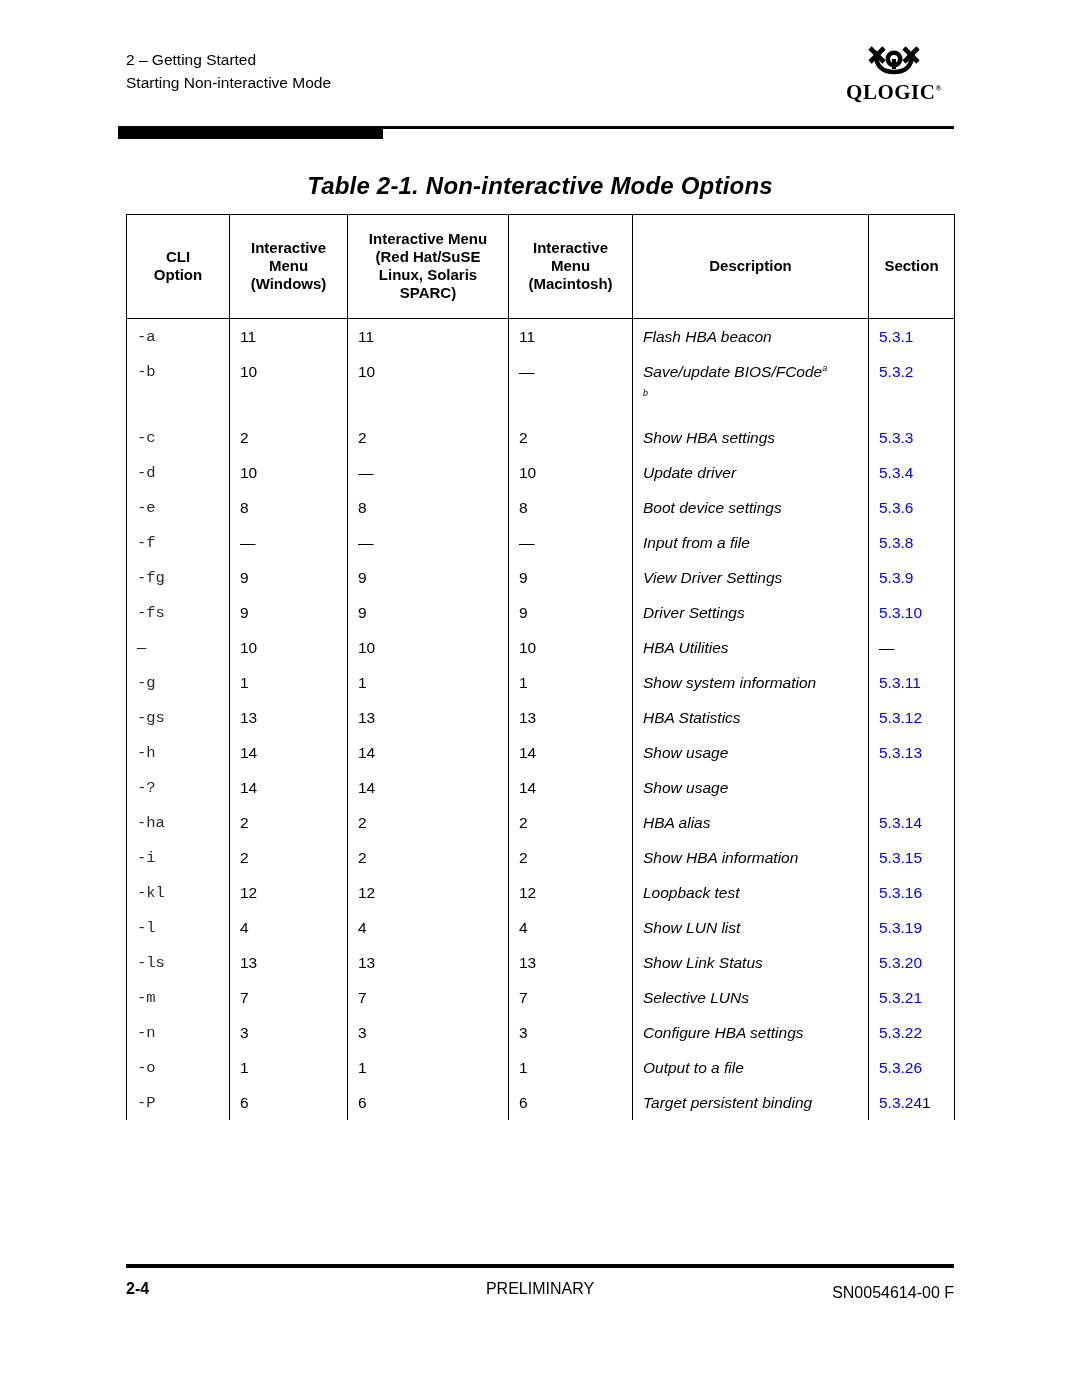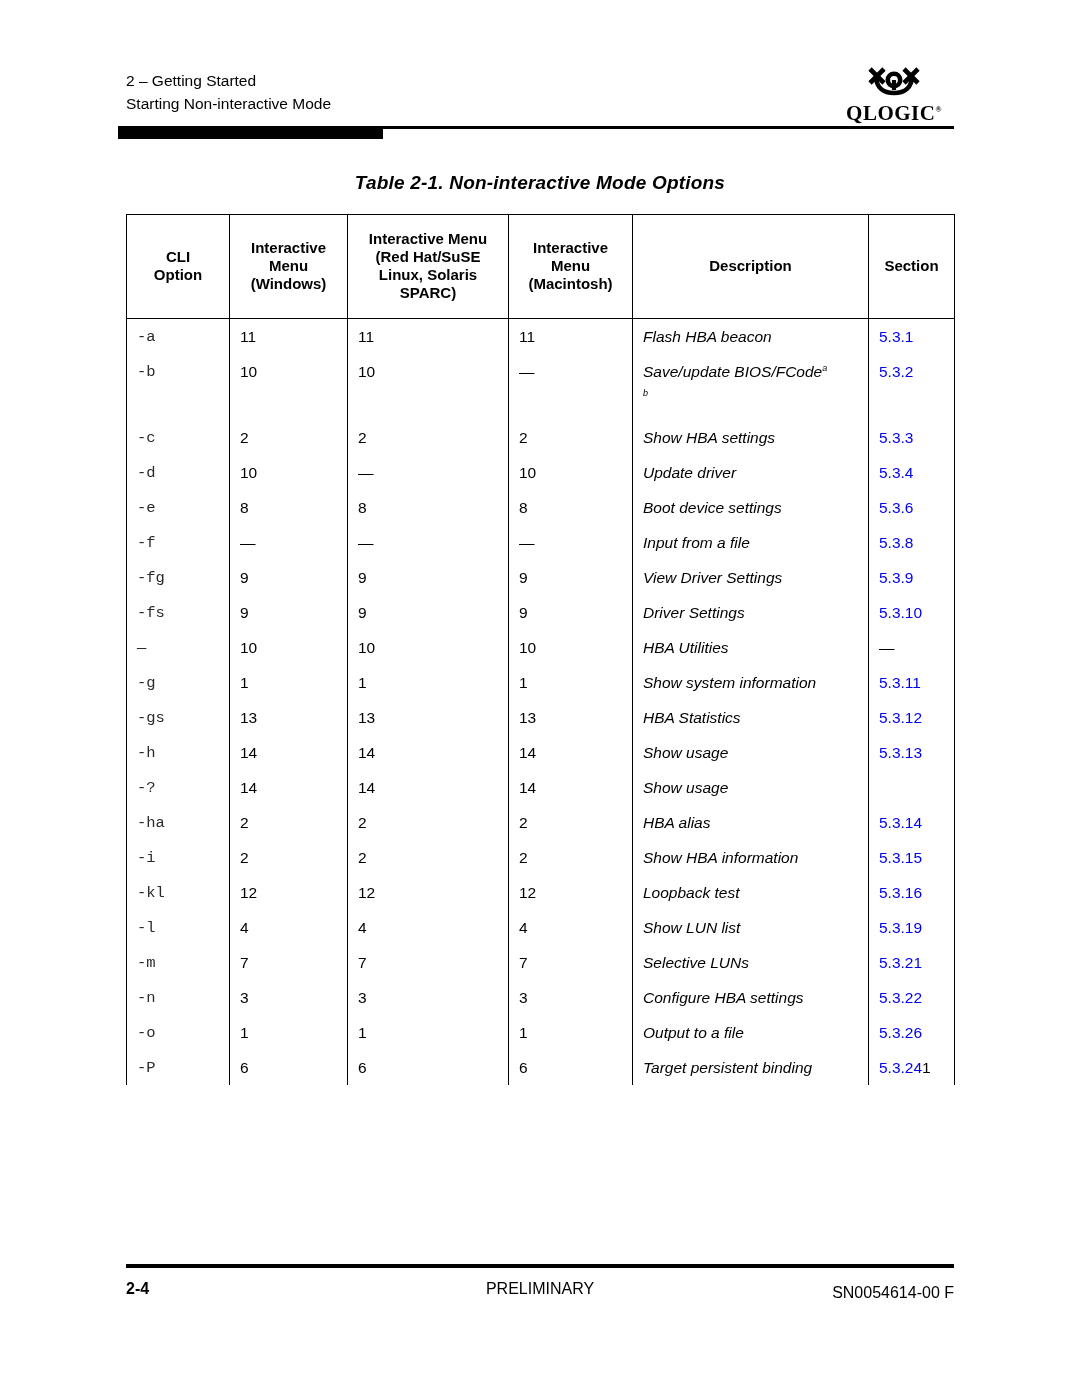--- a/index.html
+++ b/index.html
@@ -13,21 +13,21 @@
     position: relative;
     font-family: "Liberation Sans", sans-serif;
     color: #000000;
     overflow: hidden;
   }
 
   
   #page-header {
     position: absolute;
     left: 126px;
-    top: 69px;
+    top: 48px;
     width: 828px;
     height: 60px;
   }
   .hdr-line {
     font-size: 15.5px;
     line-height: 23px;
     color: #000;
     white-space: nowrap;
   }
 
@@ -74,21 +74,21 @@
     background: #000000;
   }
 
   
   #table-caption {
     position: absolute;
     left: 126px;
     top: 172px;
     width: 828px;
     text-align: center;
-    font-size: 19px;
+    font-size: 24px;
     font-weight: 700;
     font-style: italic;
     letter-spacing: 0.2px;
   }
 
   
   #options-table {
     position: absolute;
     left: 126px;
     top: 214px;
@@ -374,20 +374,28 @@
       </tr>
       <tr>
         <td class="cli-opt"><span>-l</span></td>
         <td class="num"><span>4</span></td>
         <td class="num"><span>4</span></td>
         <td class="num"><span>4</span></td>
         <td class="desc"><span>Show LUN list</span></td>
         <td class="sec"><span>5.3.19</span></td>
       </tr>
       <tr>
+        <td class="cli-opt"><span>-ls</span></td>
+        <td class="num"><span>13</span></td>
+        <td class="num"><span>13</span></td>
+        <td class="num"><span>13</span></td>
+        <td class="desc"><span>Show Link Status</span></td>
+        <td class="sec"><span>5.3.20</span></td>
+      </tr>
+      <tr>
         <td class="cli-opt"><span>-m</span></td>
         <td class="num"><span>7</span></td>
         <td class="num"><span>7</span></td>
         <td class="num"><span>7</span></td>
         <td class="desc"><span>Selective LUNs</span></td>
         <td class="sec"><span>5.3.21</span></td>
       </tr>
       <tr>
         <td class="cli-opt"><span>-n</span></td>
         <td class="num"><span>3</span></td>

